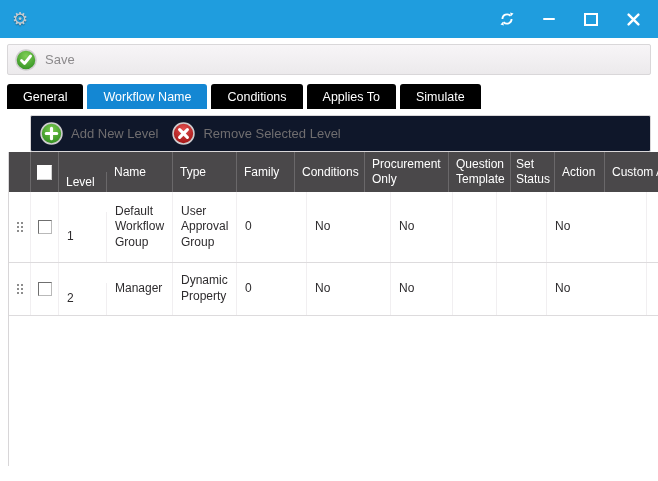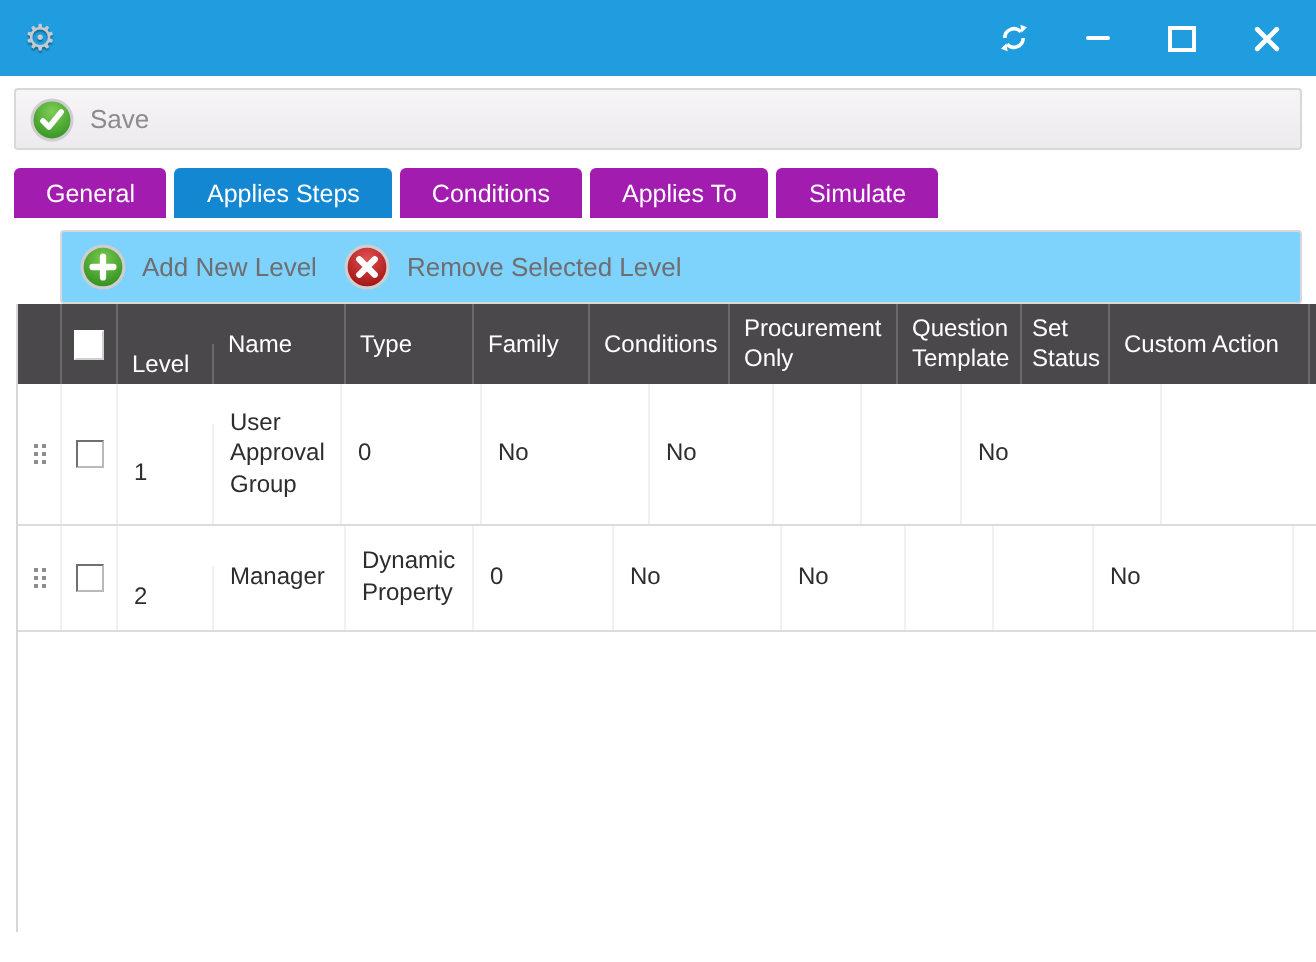--- a/index.html
+++ b/index.html
@@ -22,28 +22,28 @@
   .min-glyph{width:12px;height:2.5px;background:#fff;border-radius:1px;}
   .max-glyph{width:10px;height:9px;border:2px solid #fff;}
   
   .box{
     margin:0 7px;border:1px solid #d9d7d9;border-radius:2px;
     background:linear-gradient(#f7f5f7,#eceaec);
     display:flex;align-items:center;box-sizing:border-box;
   }
   .save-bar{margin-top:6px;height:31px;padding:0 7px;}
   .tool-label{color:#8c8a8c;font-size:13px;margin-left:8px;}
-  .level-bar{margin-top:6px;height:37px;padding:0 9px;background:#7dd3fc;margin-left:30px;}
+  .level-bar{margin-top:6px;height:37px;padding:0 9px;background:#0f172a;margin-left:30px;}
   .level-btn{display:flex;align-items:center;cursor:pointer;margin-right:14px;}
   .level-btn .tool-label{color:#6f6d6f;}
   .save-btn{display:flex;align-items:center;cursor:pointer;}
   
   .tab-strip{margin:9px 0 6px 7px;display:flex;gap:4px;height:25px;background:transparent;}
   .tab{
-    background:#a21caf;color:#fff;font-size:12.5px;padding:0 16px;
+    background:#000000;color:#fff;font-size:12.5px;padding:0 16px;
     display:flex;align-items:center;border-radius:3px 3px 0 0;cursor:pointer;white-space:nowrap;
   }
   .tab.active{background:#1487d3;}
   
   .grid{
     margin-left:8px;width:650px;border-left:1px solid #d8d6d8;
     min-height:314px;overflow:hidden;box-sizing:border-box;
   }
   .grid-header{display:flex;background:#4a484a;height:40px;width:700px;}
   .hcell{
@@ -121,21 +121,21 @@
       </defs>
       <circle cx="11" cy="11" r="10" fill="url(#gSave)" stroke="#cfcdcf" stroke-width="1.5"></circle>
       <path d="M6.5 11.5 l3 3 L15.6 7" fill="none" stroke="#fff" stroke-width="2.8" stroke-linecap="round" stroke-linejoin="round"></path>
     </svg>
     <span class="tool-label">Save</span>
   </div>
 </div>
 
 <div class="tab-strip">
   <div class="tab">General</div>
-  <div class="tab active">Applies Steps</div>
+  <div class="tab active">Workflow Name</div>
   <div class="tab">Conditions</div>
   <div class="tab">Applies To</div>
   <div class="tab">Simulate</div>
 </div>
 
 <div class="box level-bar">
   <div class="level-btn">
     <svg class="circle-icon" width="23" height="23" viewBox="0 0 22 22">
       <defs>
         <radialGradient id="gAdd" cx="50%" cy="30%" r="75%">
@@ -171,38 +171,40 @@
       <div class="checkbox header-checkbox"></div>
     </div>
     <div class="hcell c-level">Level</div>
     <div class="hcell c-name">Name</div>
     <div class="hcell c-type">Type</div>
     <div class="hcell c-family">Family</div>
     <div class="hcell c-cond">Conditions</div>
     <div class="hcell c-proc">Procurement Only</div>
     <div class="hcell c-quest">Question Template</div>
     <div class="hcell c-set">Set Status</div>
+    <div class="hcell c-action">Action</div>
     <div class="hcell c-custom">Custom Action</div>
   </div>
 
   <div class="grid-row row-1">
     <div class="rcell c-drag">
       <div class="drag-dots">
           <i></i>
           <i></i>
           <i></i>
           <i></i>
           <i></i>
           <i></i>
         </div>
     </div>
     <div class="rcell c-check">
       <div class="checkbox"></div>
     </div>
     <div class="rcell c-level">1</div>
+    <div class="rcell c-name">Default Workflow Group</div>
     <div class="rcell c-type">User Approval Group</div>
     <div class="rcell c-cond">0</div>
     <div class="rcell c-proc">No</div>
     <div class="rcell c-quest">No</div>
     <div class="rcell c-set"></div>
     <div class="rcell c-action"></div>
     <div class="rcell c-custom">No</div>
   </div>
 
   <div class="grid-row row-2">

